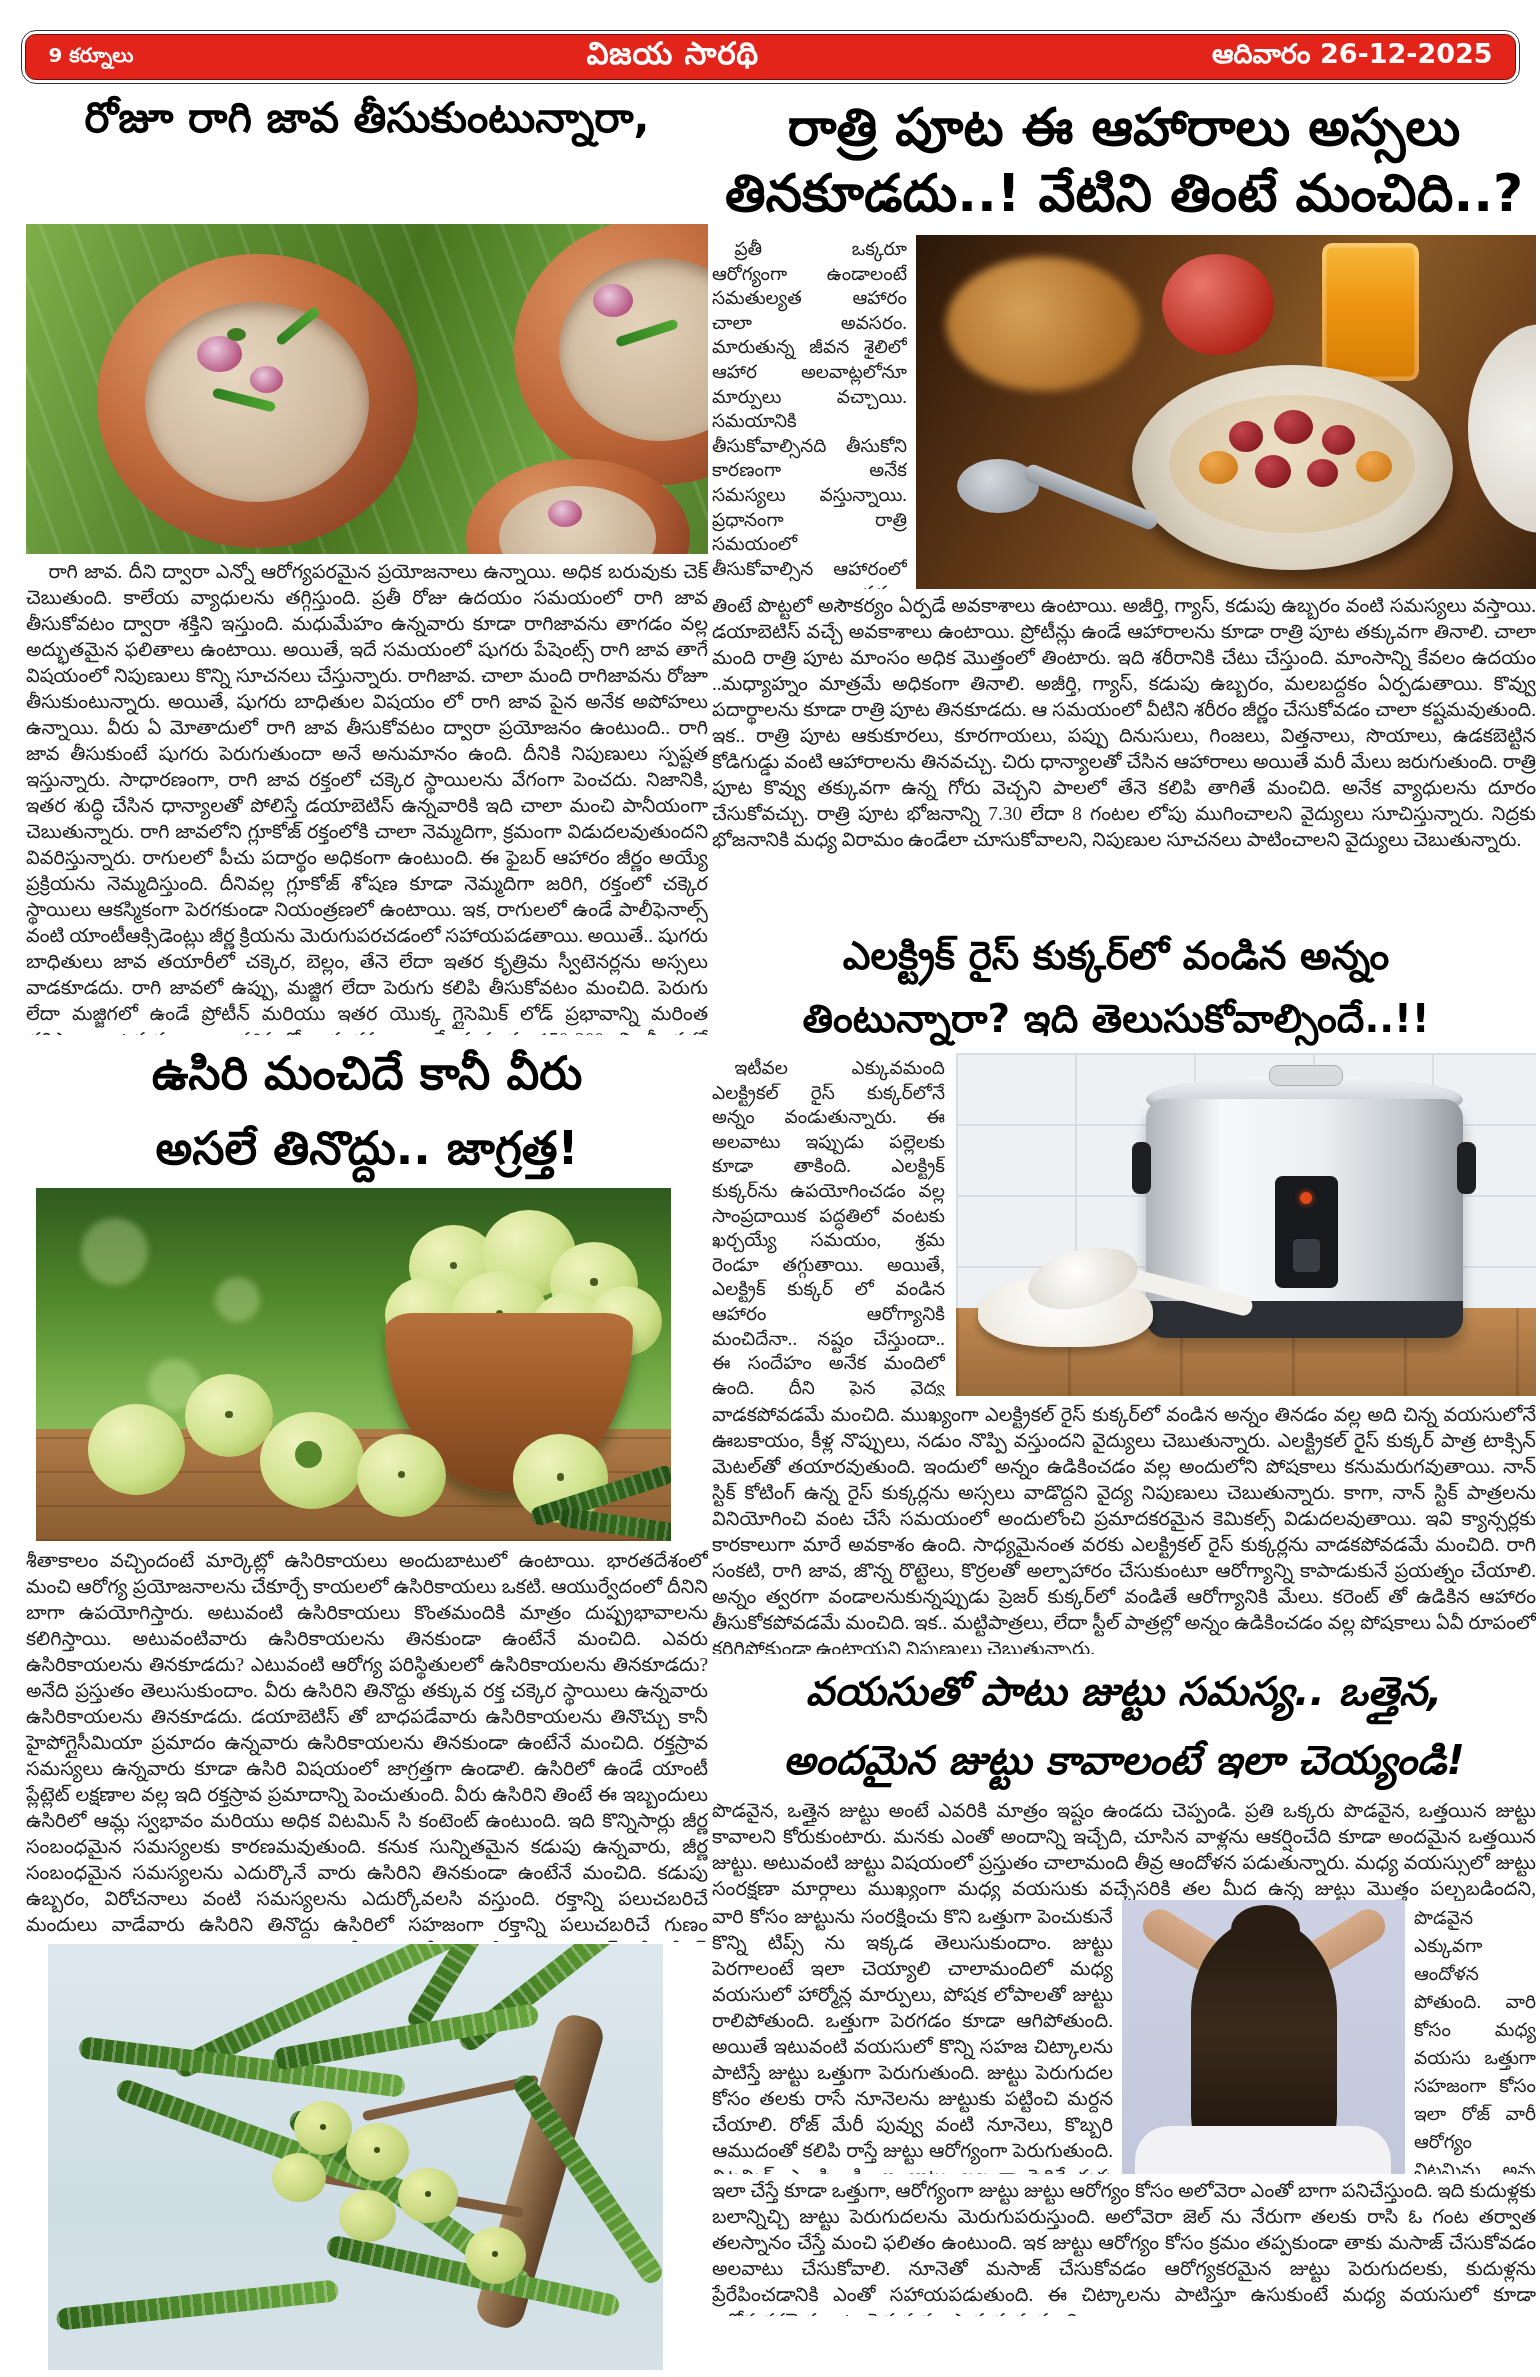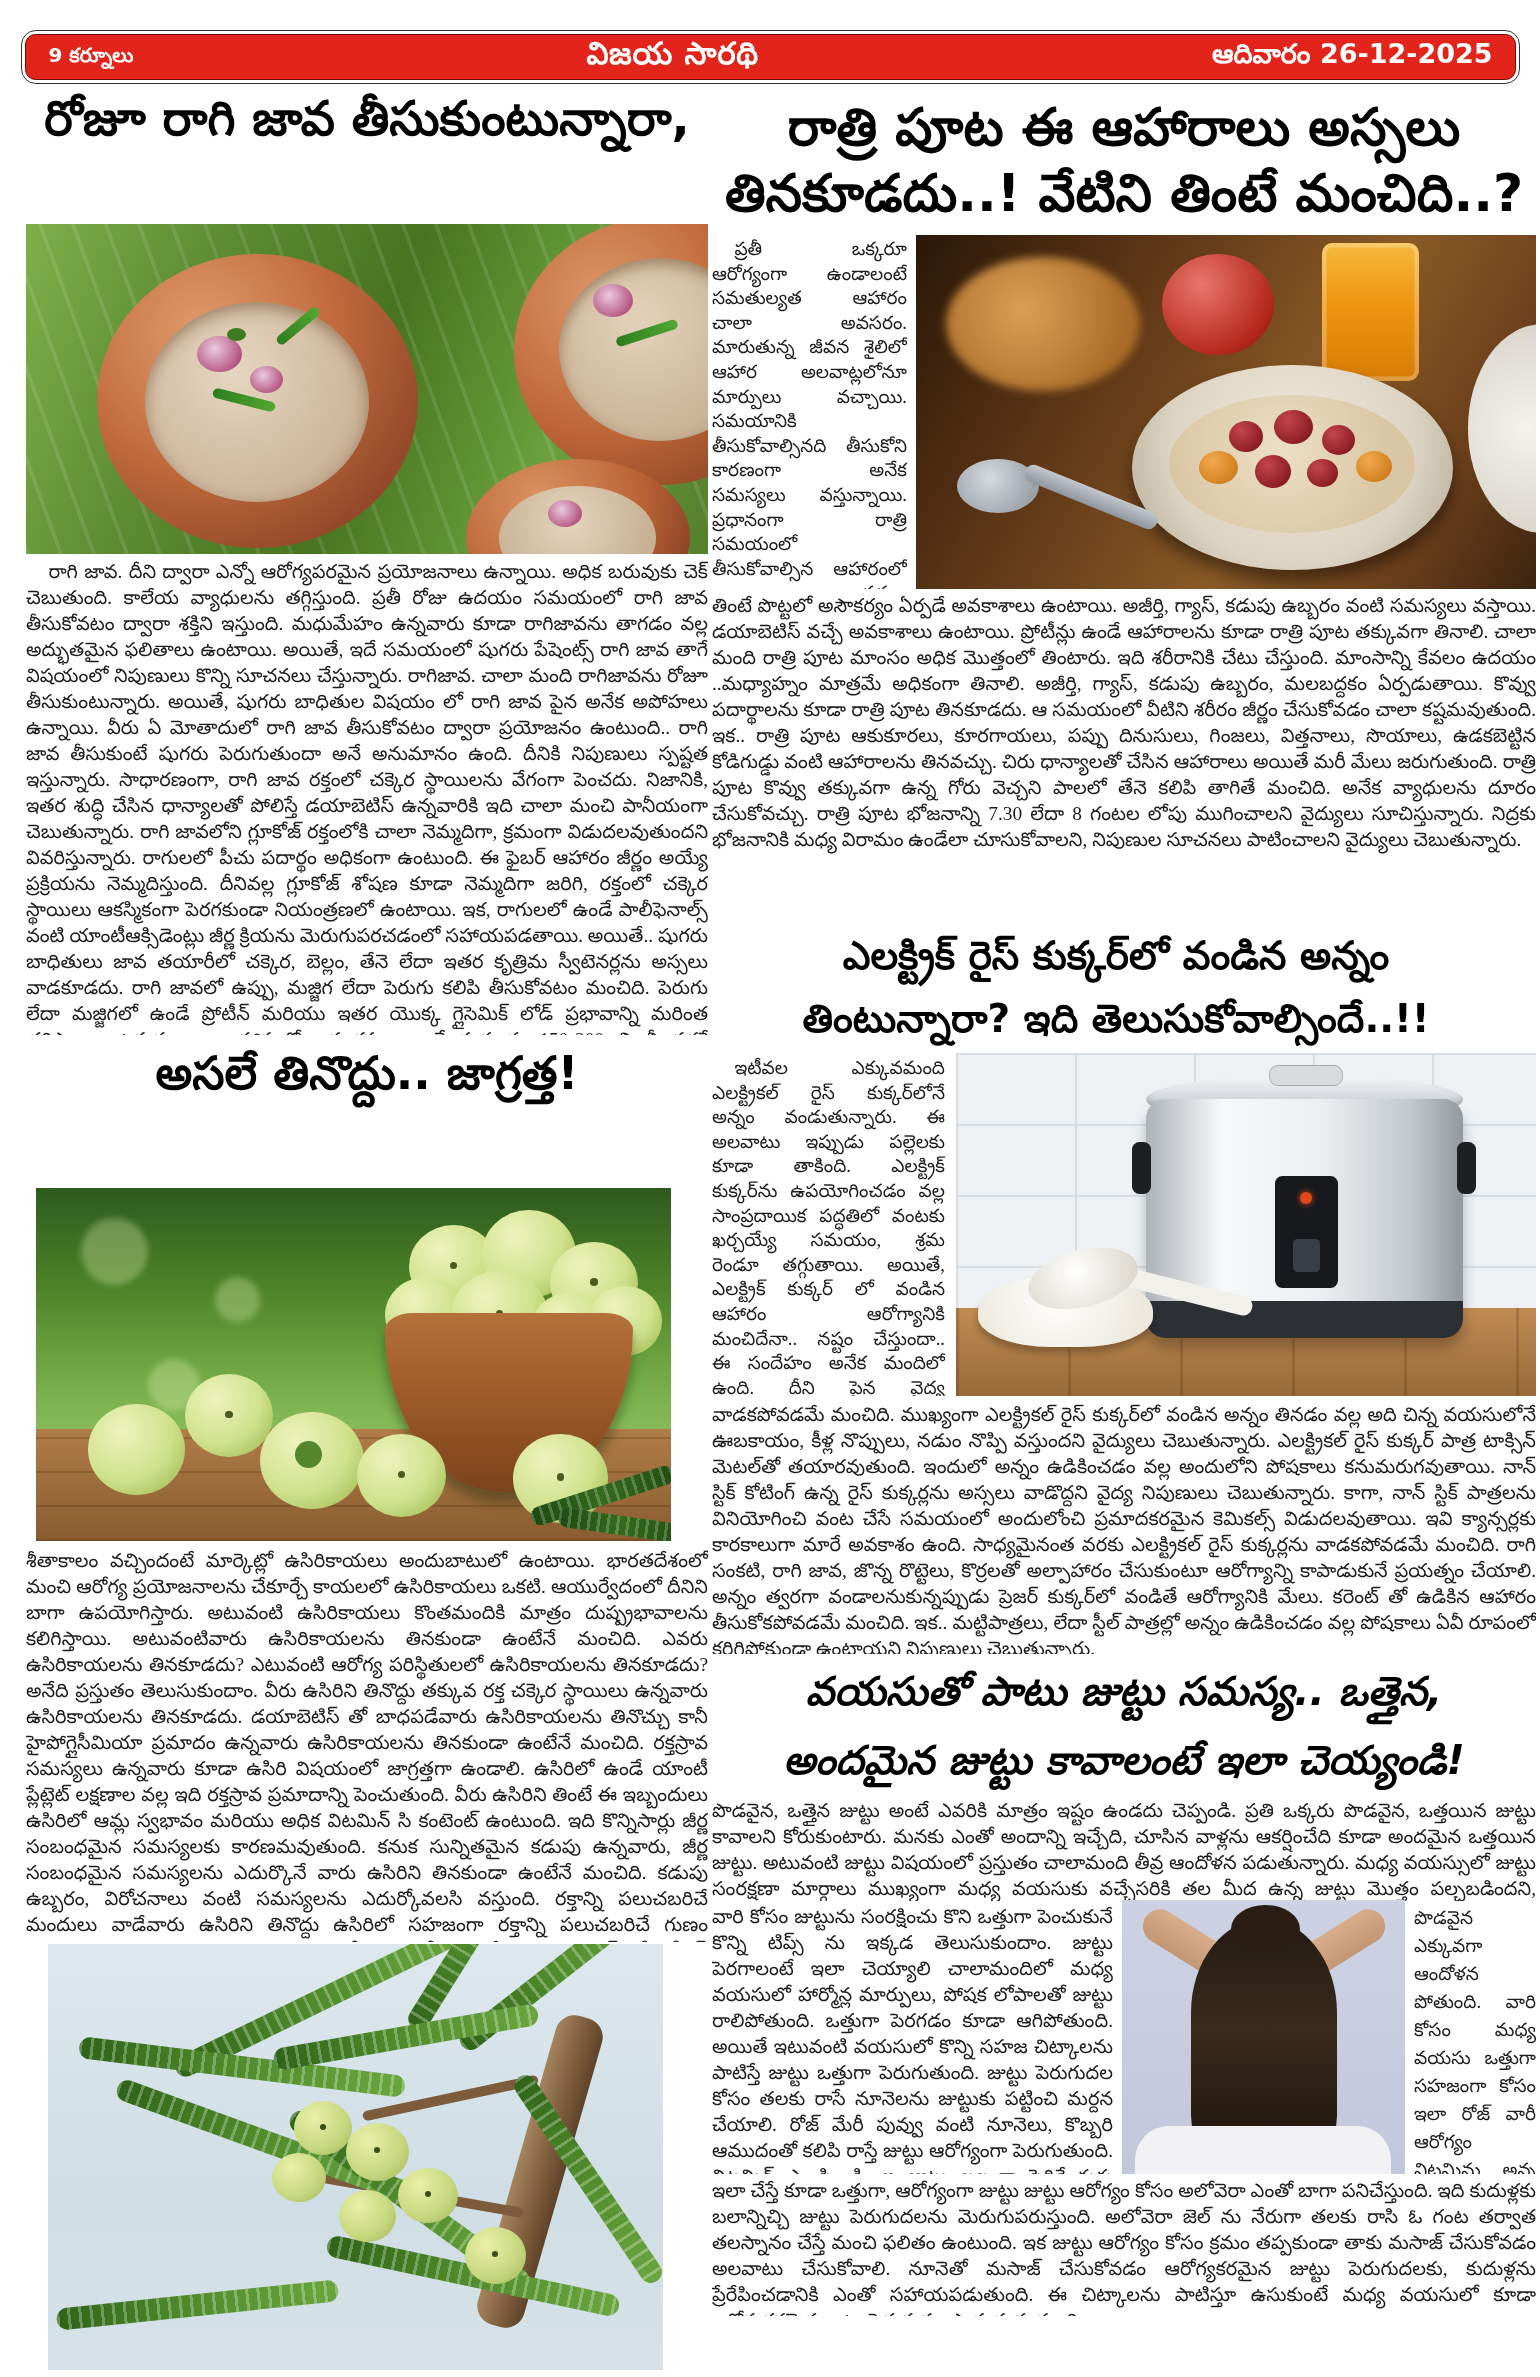--- a/index.html
+++ b/index.html
@@ -11,21 +11,21 @@
   .masthead{width:100%;height:100%;background:#e2241b;border:1.5px solid #6b0d08;border-radius:10.4px;
         display:flex;align-items:center;justify-content:space-between;padding:0 22.4px;box-sizing:border-box;
         font-family:"DejaVu Sans","Liberation Sans",sans-serif;color:#ffffff;}
   .mh-left{font-size:20px;font-weight:bold;}
   .mh-center{font-size:31px;font-weight:bold;letter-spacing:0.7px;}
   .mh-right{font-size:27px;font-weight:bold;}
   
   .hl{position:absolute;text-align:center;font-weight:bold;color:#000;
       font-family:"DejaVu Sans","Liberation Sans",sans-serif;}
   .hl span{display:block;}
-  .hl-ragi{left:26px;top:86px;width:682px;font-size:48px;line-height:64px;}
+  .hl-ragi{left:26px;top:86px;width:682px;font-size:42px;line-height:64px;}
   .hl-night{left:712px;top:94px;width:824px;font-size:52px;line-height:66px;text-align:center;}
   .hl-usiri{left:26px;top:1036px;width:682px;font-size:46px;line-height:75px;}
   .hl-cooker{left:704px;top:924px;width:824px;font-size:39px;line-height:63px;}
   .hl-hair{left:712px;top:1657px;width:824px;font-size:40px;line-height:69px;font-style:italic;}
   
   .btxt{position:absolute;text-align:justify;font-size:19.4px;line-height:26px;color:#1c1c1c;overflow:hidden;}
   .indent{text-indent:22.4px;}
   .narrow{line-height:24.6px;font-size:18.6px;word-spacing:4.5px;}
   .b-ragi{left:26px;top:559px;width:682px;height:476px;}
   .b-night-intro{left:712px;top:237px;width:195px;height:352px;}
@@ -169,20 +169,21 @@
     <div class="chili" style="left:186px;top:171px;transform:rotate(14deg);"></div>
     <div class="chili" style="left:246px;top:97px;transform:rotate(-40deg);width:52px;"></div>
     <div class="pot pot-c"></div>
     <div class="pot por-c"></div>
     <div class="onion" style="left:522px;top:276px;width:34px;height:27px;"></div>
   </div>
 
   <div class="btxt indent b-ragi">రాగి జావ. దీని ద్వారా ఎన్నో ఆరోగ్యపరమైన ప్రయోజనాలు ఉన్నాయి. అధిక బరువుకు చెక్ చెబుతుంది. కాలేయ వ్యాధులను తగ్గిస్తుంది. ప్రతీ రోజు ఉదయం సమయంలో రాగి జావ తీసుకోవటం ద్వారా శక్తిని ఇస్తుంది. మధుమేహం ఉన్నవారు కూడా రాగిజావను తాగడం వల్ల అద్భుతమైన ఫలితాలు ఉంటాయి. అయితే, ఇదే సమయంలో షుగరు పేషెంట్స్ రాగి జావ తాగే విషయంలో నిపుణులు కొన్ని సూచనలు చేస్తున్నారు. రాగిజావ. చాలా మంది రాగిజావను రోజూ తీసుకుంటున్నారు. అయితే, షుగరు బాధితుల విషయం లో రాగి జావ పైన అనేక అపోహలు ఉన్నాయి. వీరు ఏ మోతాదులో రాగి జావ తీసుకోవటం ద్వారా ప్రయోజనం ఉంటుంది.. రాగి జావ తీసుకుంటే షుగరు పెరుగుతుందా అనే అనుమానం ఉంది. దీనికి నిపుణులు స్పష్టత ఇస్తున్నారు. సాధారణంగా, రాగి జావ రక్తంలో చక్కెర స్థాయిలను వేగంగా పెంచదు. నిజానికి, ఇతర శుద్ధి చేసిన ధాన్యాలతో పోలిస్తే డయాబెటిస్ ఉన్నవారికి ఇది చాలా మంచి పానీయంగా చెబుతున్నారు. రాగి జావలోని గ్లూకోజ్ రక్తంలోకి చాలా నెమ్మదిగా, క్రమంగా విడుదలవుతుందని వివరిస్తున్నారు. రాగులలో పీచు పదార్థం అధికంగా ఉంటుంది. ఈ ఫైబర్ ఆహారం జీర్ణం అయ్యే ప్రక్రియను నెమ్మదిస్తుంది. దీనివల్ల గ్లూకోజ్ శోషణ కూడా నెమ్మదిగా జరిగి, రక్తంలో చక్కెర స్థాయిలు ఆకస్మికంగా పెరగకుండా నియంత్రణలో ఉంటాయి. ఇక, రాగులలో ఉండే పాలీఫెనాల్స్ వంటి యాంటీఆక్సిడెంట్లు జీర్ణ క్రియను మెరుగుపరచడంలో సహాయపడతాయి. అయితే.. షుగరు బాధితులు జావ తయారీలో చక్కెర, బెల్లం, తేనె లేదా ఇతర కృత్రిమ స్వీటెనర్లను అస్సలు వాడకూడదు. రాగి జావలో ఉప్పు, మజ్జిగ లేదా పెరుగు కలిపి తీసుకోవటం మంచిది. పెరుగు లేదా మజ్జిగలో ఉండే ప్రోటీన్ మరియు ఇతర యొక్క గ్లైసెమిక్ లోడ్ ప్రభావాన్ని మరింత తగ్గిస్తాయి. ఉదయం అల్పాహారంలో ఒక కప్పు అంటే సుమారు 150-200 మి.లీ వరకే తీసుకోవాలి. ఎప్పుడు రాగి జావతో పాటు దానిలో సన్నగా తరిగిన ఉల్లిపాయలు, కొత్తిమీర, వంటివి కలపడం మంచిది. రాగులతో కూడా కిచిడీ, దోశెల్లాంటివి తయారుచేసుకుని, తగినంత తీసుకుంటే రక్తంలో చక్కెర స్థాయిలు పెరిగే అవకాశం తగ్గుతుందని, రోజుకు ఒక గ్లాసు చొప్పున తీసుకుంటే మంచిదని నిపుణులు చెబుతున్నారు. రాగి జావ డయాబెటిస్ ఉన్నవారికి దివ్య ఔషధం వలె పనిచేస్తుందని నిపుణులు సూచిస్తున్నారు.</div>
 
   <div class="hl hl-usiri">
+    <span>ఉసిరి మంచిదే కానీ వీరు</span>
     <span>అసలే తినొద్దు.. జాగ్రత్త!</span>
   </div>
 
   <div class="photo img-amla">
     <div class="bokeh" style="left:45px;top:30px;width:67px;height:67px;"></div>
     <div class="bokeh" style="left:179px;top:89px;width:45px;height:45px;"></div>
     <div class="bokeh" style="left:112px;top:171px;width:52px;height:52px;"></div>
     <div class="a-table"></div>
     <div class="amla" style="left:373px;top:37px;width:89px;height:83px;">
         <div class="dot"></div>

